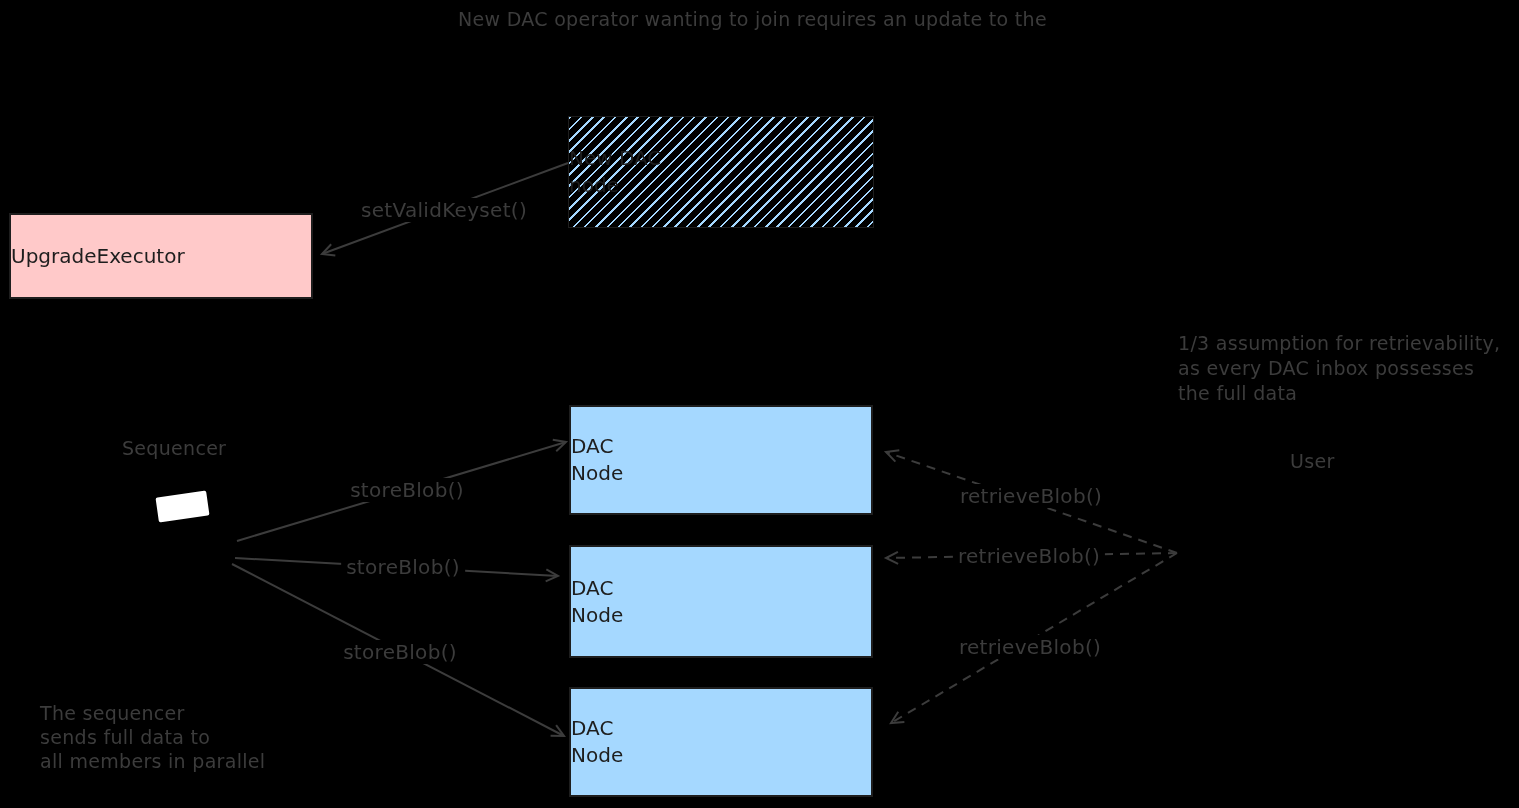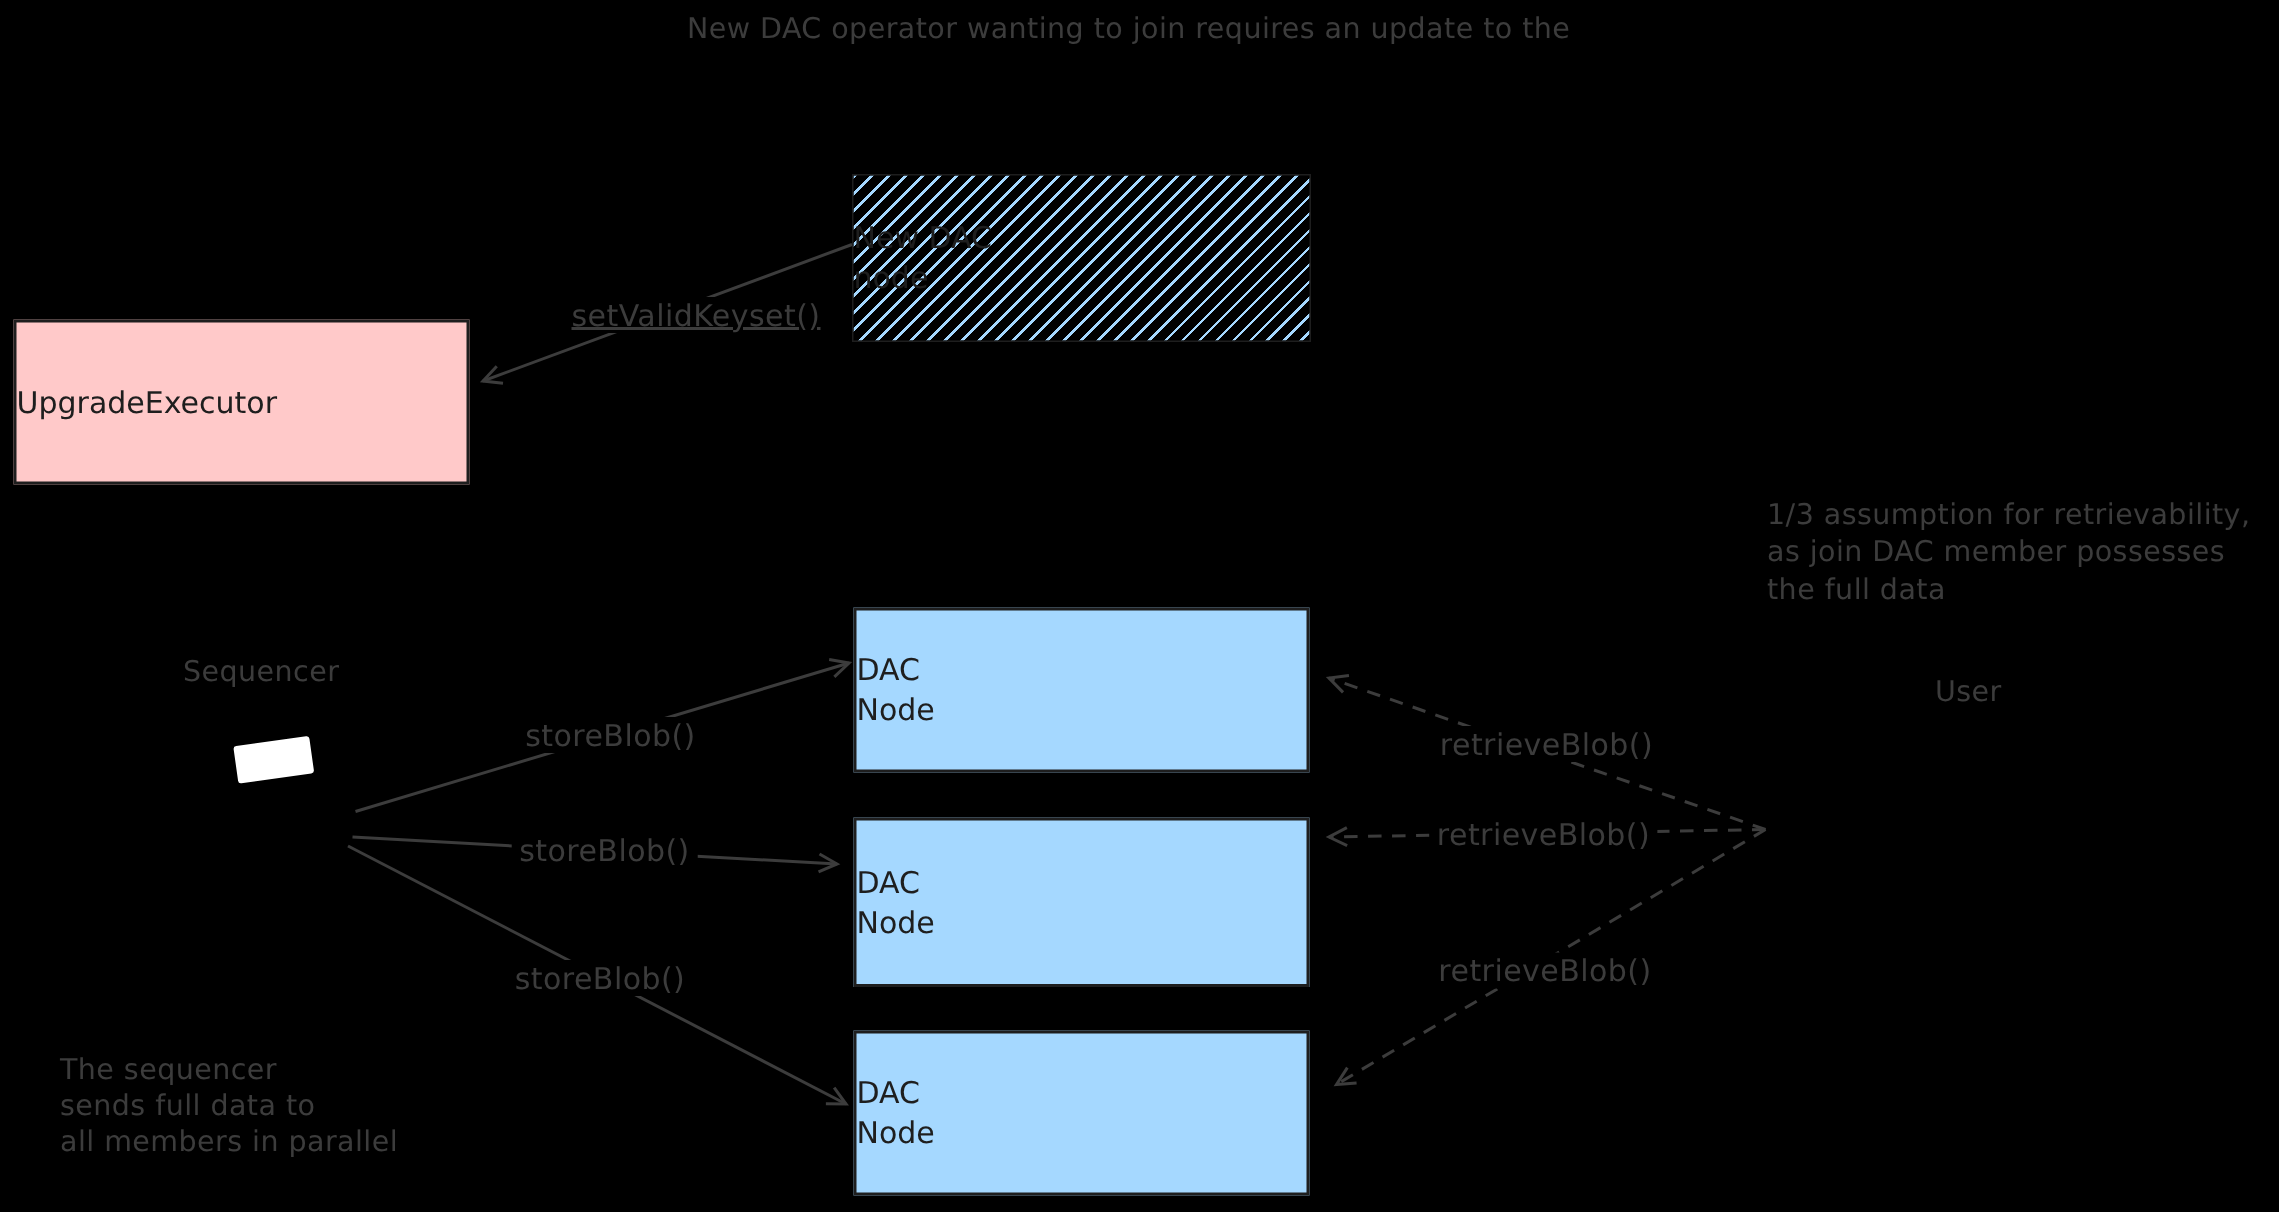--- a/index.html
+++ b/index.html
@@ -92,36 +92,36 @@
     <line x1="1177" y1="553" x2="886" y2="558" stroke="#3c3c3c" stroke-width="2" stroke-dasharray="9 7" marker-end="url(#ah)"></line>
     <line x1="1177" y1="553" x2="891" y2="723" stroke="#3c3c3c" stroke-width="2" stroke-dasharray="9 7" marker-end="url(#ah)"></line>
   </svg>
 
   <div class="note" style="left:458px;top:7px;">
     <div>New DAC operator wanting to join requires an update to the</div>
   </div>
 
   <div class="note" style="left:1178px;top:331px;">
     <div>1/3 assumption for retrievability,</div>
-    <div>as join DAC member possesses</div>
+    <div>as every DAC inbox possesses</div>
     <div>the full data</div>
   </div>
 
   <div class="note" style="left:40px;top:701px;line-height:24px;">
     <div>The sequencer</div>
     <div>sends full data to</div>
     <div>all members in parallel</div>
   </div>
 
   <div class="shape hachure" style="left:568px;top:116px;width:306px;height:112px;">
     <div>New DAC</div>
     <div>node</div>
   </div>
 
-  <div class="shape pink" style="left:9px;top:213px;width:304px;height:110px;">
+  <div class="shape pink" style="left:9px;top:213px;width:304px;height:86px;">
     <div>UpgradeExecutor</div>
   </div>
 
   <div class="plain-label" style="left:122px;top:437px;">Sequencer</div>
   <div class="seq-shape"></div>
 
   <div class="shape blue" style="left:569px;top:405px;width:304px;height:110px;">
     <div>DAC</div>
     <div>Node</div>
   </div>
@@ -129,21 +129,21 @@
     <div>DAC</div>
     <div>Node</div>
   </div>
   <div class="shape blue" style="left:569px;top:687px;width:304px;height:110px;">
     <div>DAC</div>
     <div>Node</div>
   </div>
 
   <div class="plain-label" style="left:1254px;top:450px;margin-left:36px;">User</div>
 
-  <div class="floating-label" style="left:464px;top:210px;text-decoration:underline;">setValidKeyset()</div>
+  <div class="floating-label" style="left:444px;top:210px;">setValidKeyset()</div>
 
   <div class="floating-label" style="left:407px;top:490px;">storeBlob()</div>
   <div class="floating-label" style="left:403px;top:567px;">storeBlob()</div>
   <div class="floating-label" style="left:400px;top:652px;">storeBlob()</div>
 
   <div class="floating-label" style="left:1031px;top:496px;">retrieveBlob()</div>
   <div class="floating-label" style="left:1029px;top:556px;">retrieveBlob()</div>
   <div class="floating-label" style="left:1030px;top:647px;">retrieveBlob()</div>
 
 </div>

